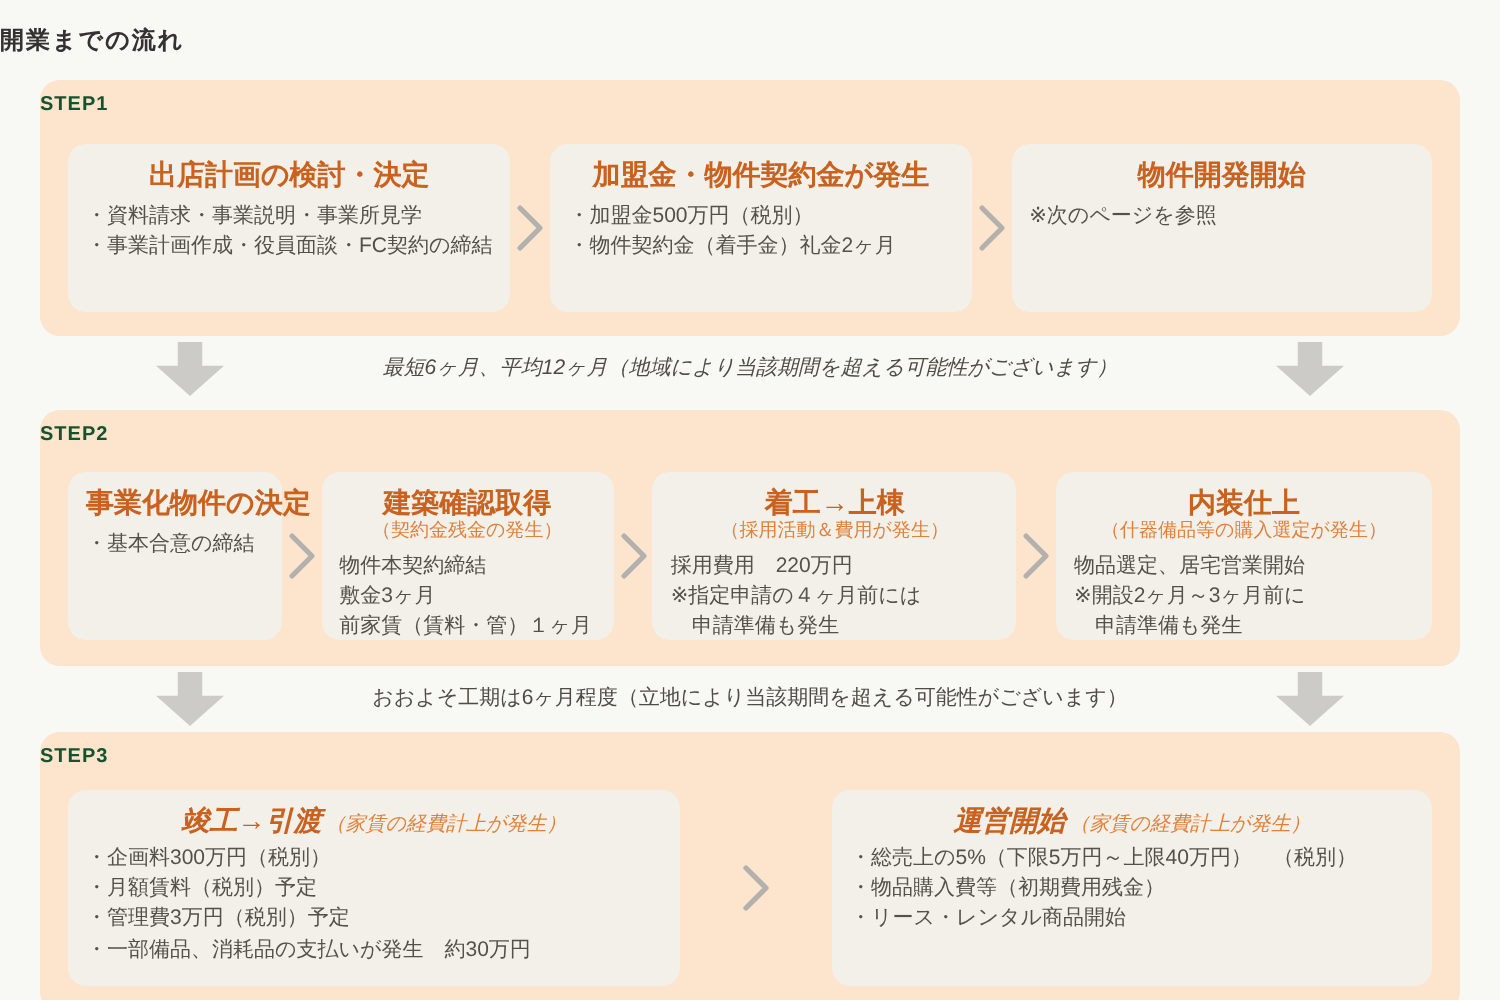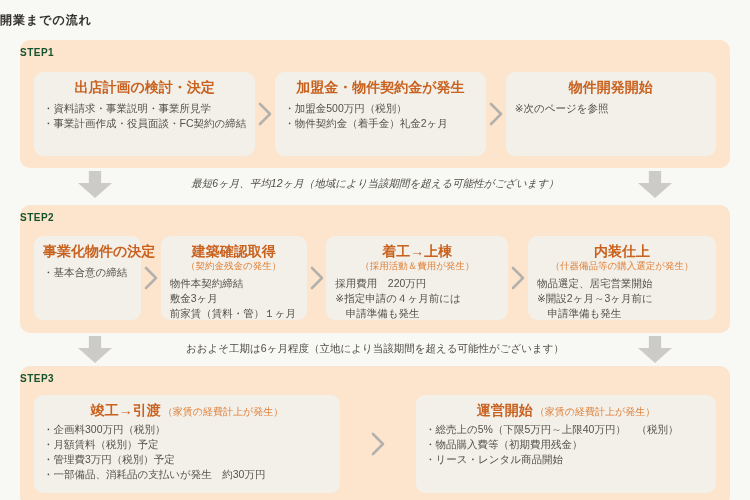--- a/index.html
+++ b/index.html
@@ -53,21 +53,21 @@
     text-align:center; color:#c9611f;
     font-weight:bold; font-size:14px;
     line-height:1.2; margin-bottom:5px;
     white-space:nowrap;
   }
   .box-subtitle {
     text-align:center; color:#e0813b;
     font-size:9.5px; line-height:1.15;
     margin:-4px 0 4px 0; white-space:nowrap;
   }
-  .box-title.t3 { margin-bottom:3px; }
+  .box-title.t3 { margin-bottom:3px;font-style:italic; }
   .t3-sub {
     font-weight:normal; font-size:10px; color:#e0813b;
     margin-left:2px;
   }
   .box-item {
     font-size:10.5px; color:#55514a;
     line-height:1.45; white-space:nowrap;
   }
   
   .chev {

